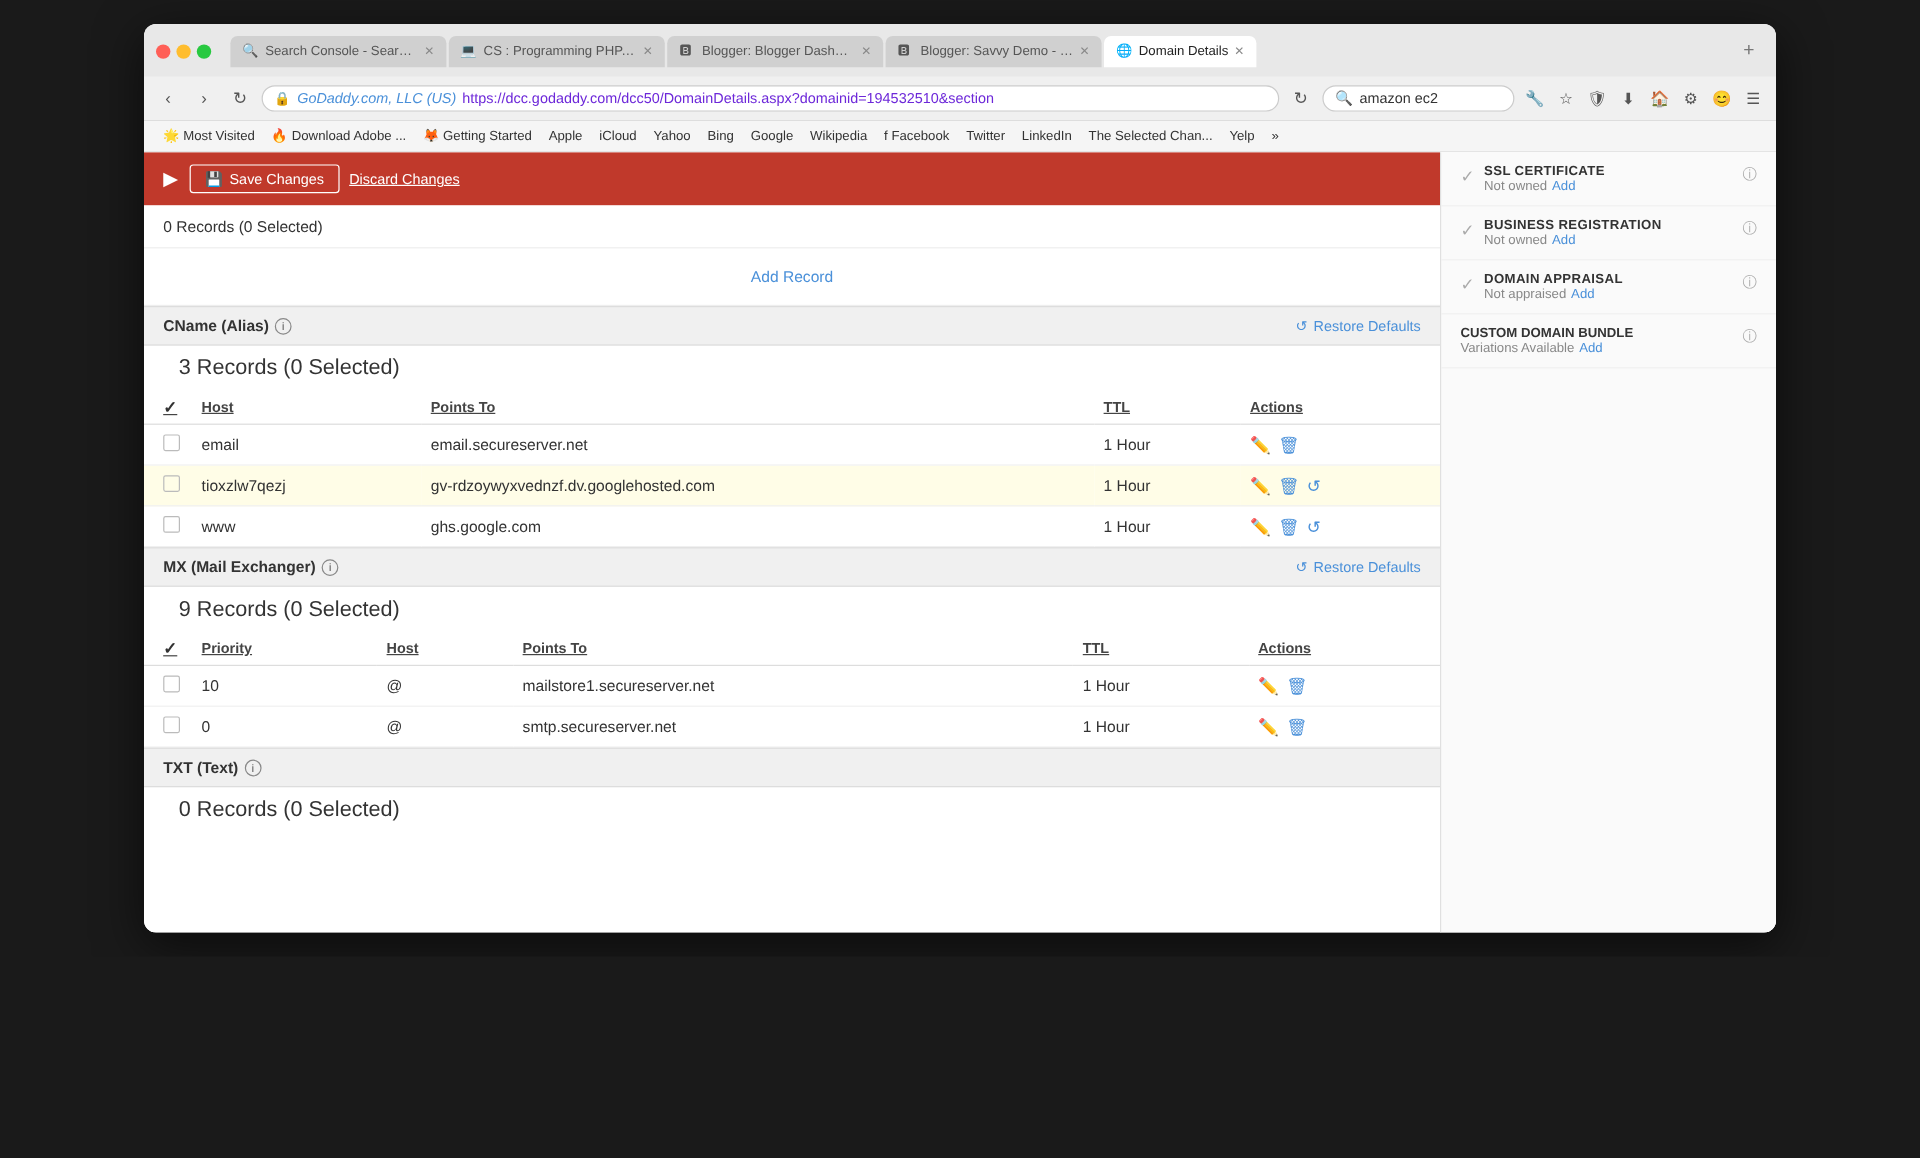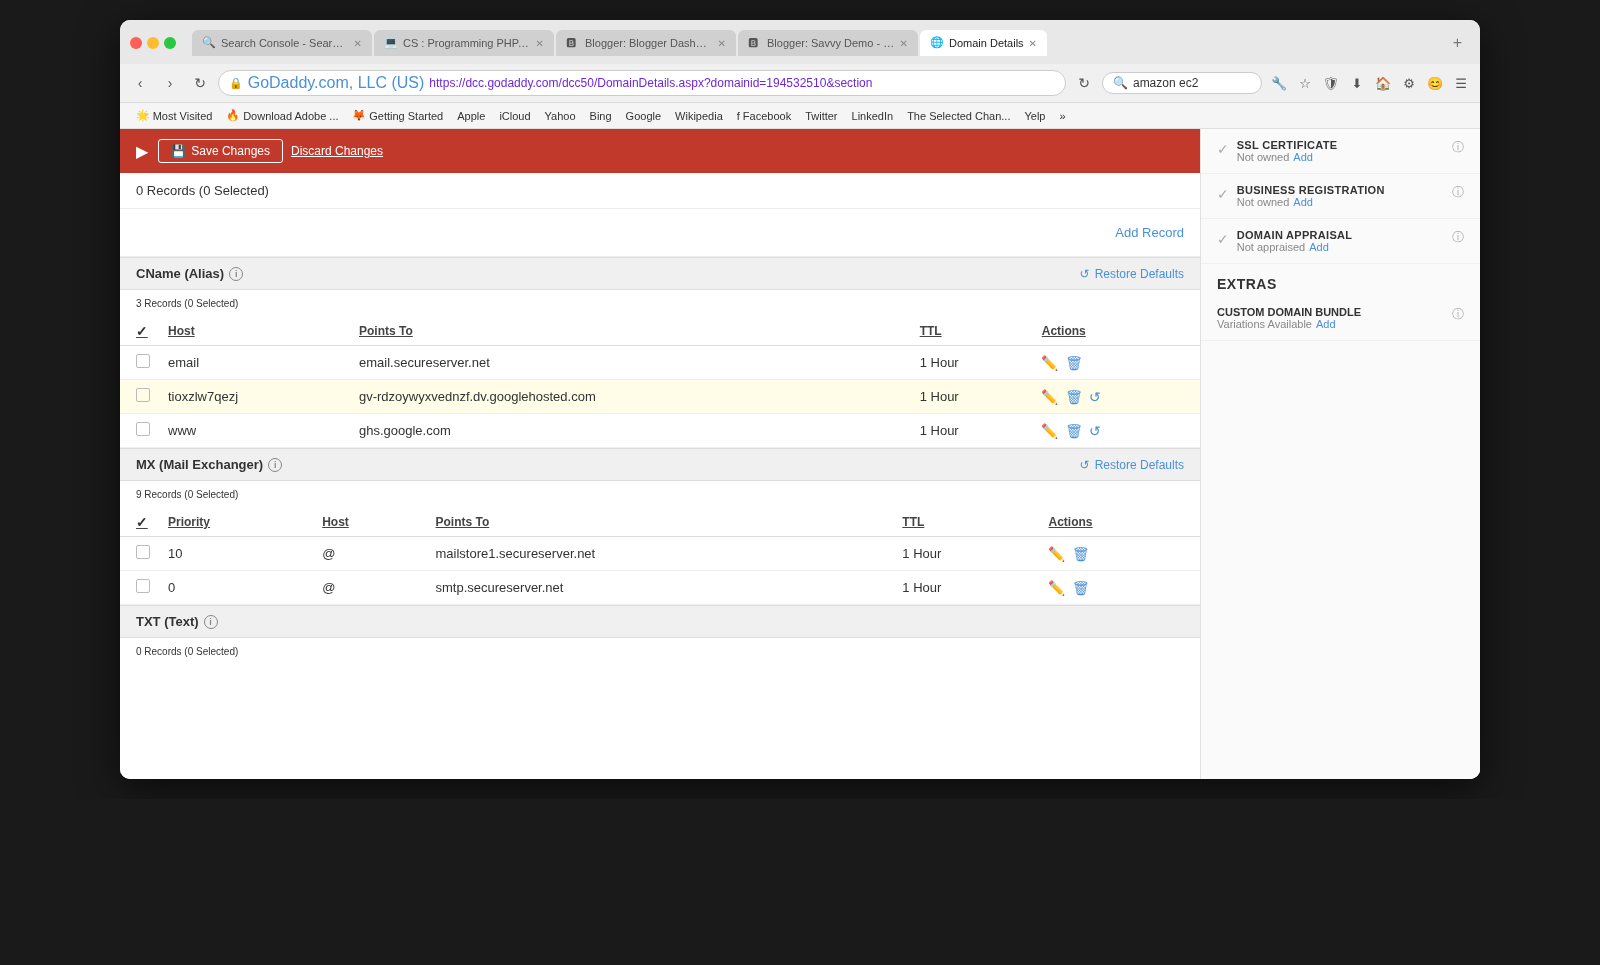--- a/index.html
+++ b/index.html
@@ -259,21 +259,21 @@
     .records-count {
       padding: 10px 16px;
       font-size: 13px;
       color: #333;
       border-bottom: 1px solid #eee;
     }
 
     
     .add-record-row {
       padding: 16px;
-      text-align: right;
+      text-align: center;
       border-bottom: 1px solid #eee;
     }
 
     .add-record-link {
       color: #4a90d9;
       text-decoration: none;
       font-size: 13px;
       cursor: pointer;
     }
 
@@ -320,22 +320,23 @@
       text-decoration: none;
     }
 
     
     .table-section {
       padding: 0;
     }
 
     .records-sub-count {
       padding: 8px 16px;
-      font-size: 10px;
-      color: #333;
+      font-size: 18px;
+      color: #333;
+      margin-left: 13px;
     }
 
     .dns-table {
       width: 100%;
       border-collapse: collapse;
     }
 
     .dns-table thead tr {
       border-bottom: 1px solid #ddd;
     }
@@ -533,21 +534,21 @@
       <div class="tab-new">+</div>
     </div>
   </div>
 
   <div class="nav-bar">
     <div class="nav-btn">‹</div>
     <div class="nav-btn">›</div>
     <div class="nav-btn">↻</div>
     <div class="address-bar">
       <span class="lock-icon">🔒</span>
-      <span style="color:#4a90d9; font-size:16px;">GoDaddy.com, LLC (US)</span>
+      <span style="color:#4a90d9; font-size:12px;font-style:italic;">GoDaddy.com, LLC (US)</span>
       <span style="color:#6d28d9;">https://dcc.godaddy.com/dcc50/DomainDetails.aspx?domainid=194532510&amp;section</span>
     </div>
     <div class="nav-btn">↻</div>
     <div class="search-bar">
       <span>🔍</span>
       <span>amazon ec2</span>
     </div>
     <div class="nav-icons">
       <div class="nav-icon-btn">🔧</div>
       <div class="nav-icon-btn">☆</div>
@@ -810,21 +811,20 @@
         <div class="sidebar-item-content">
           <div class="sidebar-item-title">DOMAIN APPRAISAL</div>
           <div class="sidebar-item-status">
             <span>Not appraised</span>
             <a class="sidebar-item-add">Add</a>
           </div>
         </div>
         <span class="sidebar-info-icon">ⓘ</span>
       </div>
 
-      <div class="extras-title">EXTRAS</div>
       <div class="extras-item">
         <div style="display:flex; justify-content:space-between; align-items:flex-start;">
           <div>
             <div class="extras-item-title">CUSTOM DOMAIN BUNDLE</div>
             <div class="extras-item-sub">
               <span>Variations Available</span>
               <a class="sidebar-item-add">Add</a>
             </div>
           </div>
           <span class="sidebar-info-icon">ⓘ</span>

